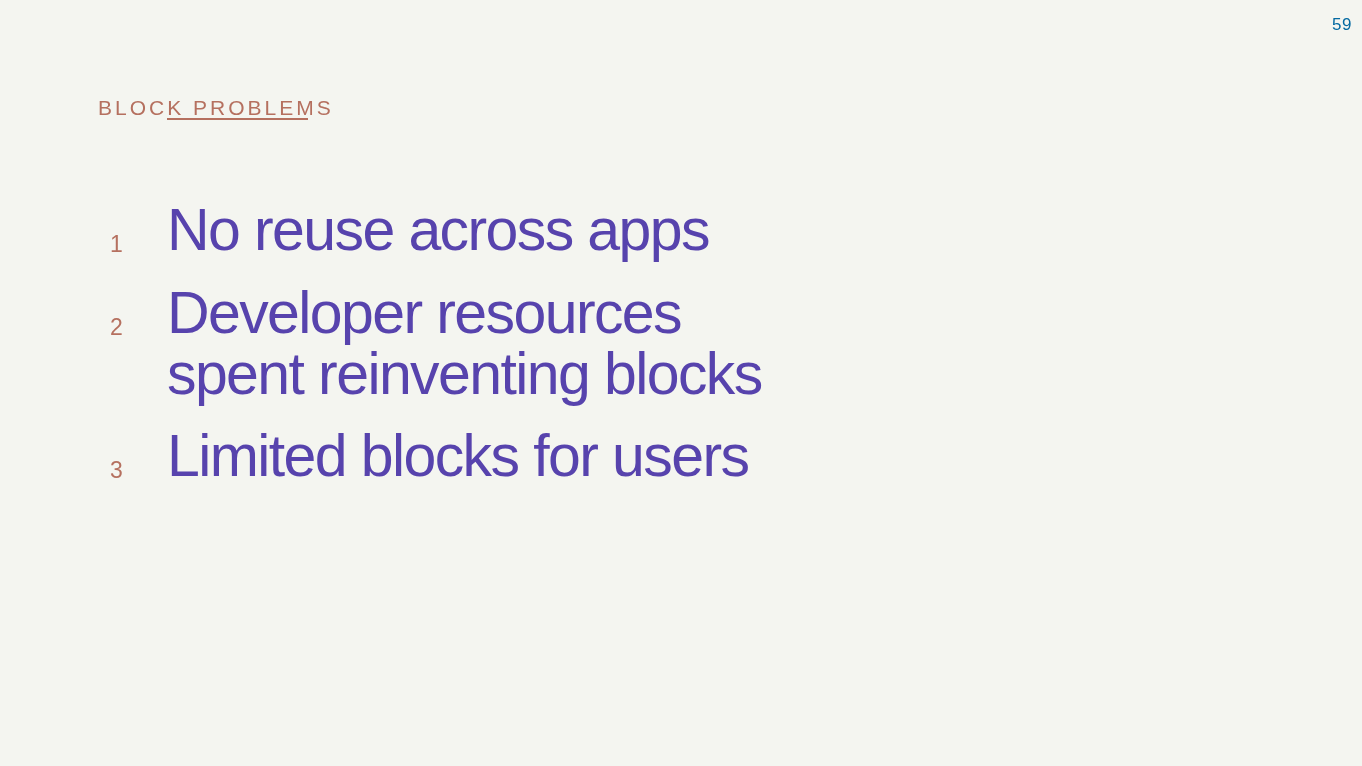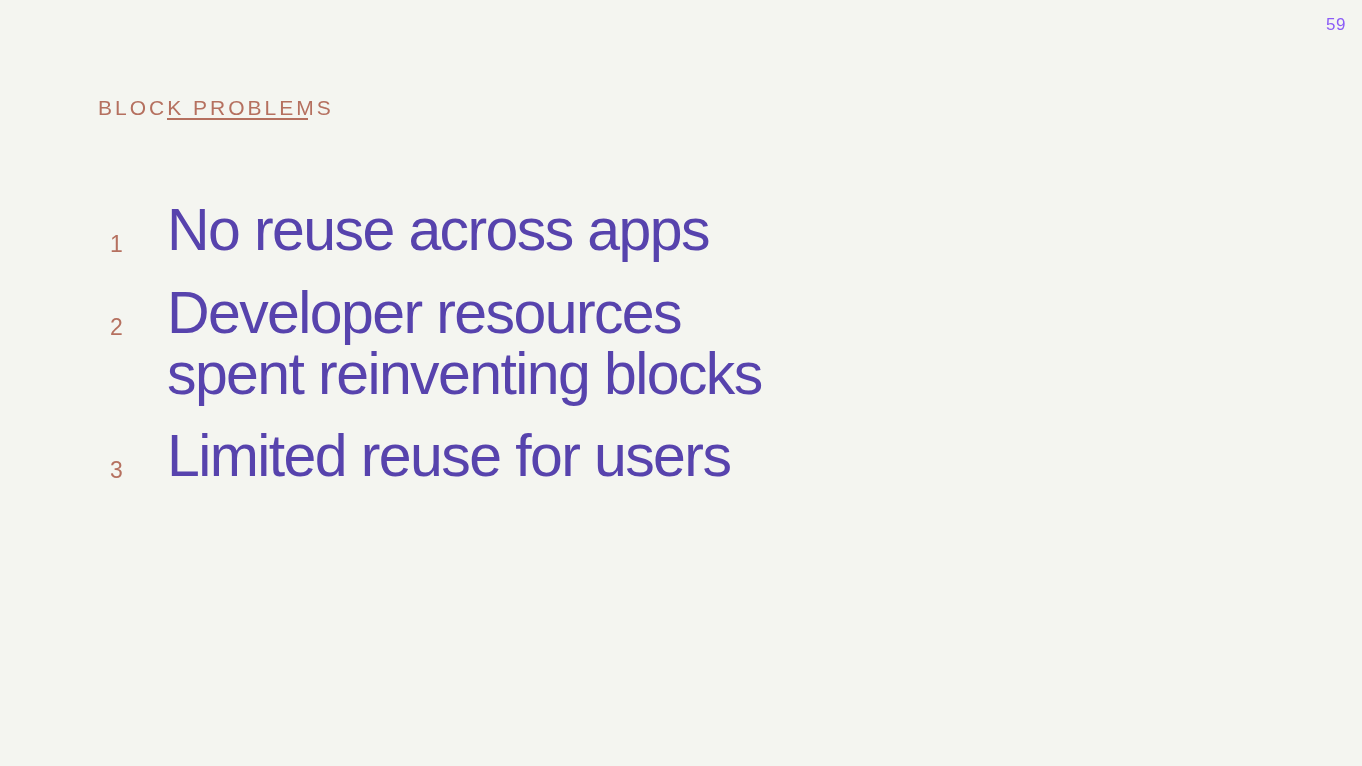--- a/index.html
+++ b/index.html
@@ -15,24 +15,24 @@
     background: #f4f5f0;
     font-family: "Liberation Sans", sans-serif;
     position: relative;
     -webkit-font-smoothing: antialiased;
   }
 
   
   #page-number {
     position: absolute;
     top: 16px;
-    right: 16px;
+    right: 10px;
     font-size: 17px;
     letter-spacing: 0.5px;
-    color: #8b5cf6;
+    color: #0369a1;
     font-weight: 400;
     line-height: 1;
   }
 
   
   #eyebrow {
     position: absolute;
     left: 98px;
     top: 97px;
     display: flex;
@@ -109,15 +109,15 @@
     <span class="problem-index">1</span>
     <span class="problem-text">No reuse across apps</span>
   </li>
   <li class="problem-item">
     <span class="problem-index">2</span>
     <span class="problem-text">Developer resources
 spent reinventing blocks</span>
   </li>
   <li class="problem-item">
     <span class="problem-index">3</span>
-    <span class="problem-text">Limited reuse for users</span>
+    <span class="problem-text">Limited blocks for users</span>
   </li>
 </ol>
 
 </body></html>

